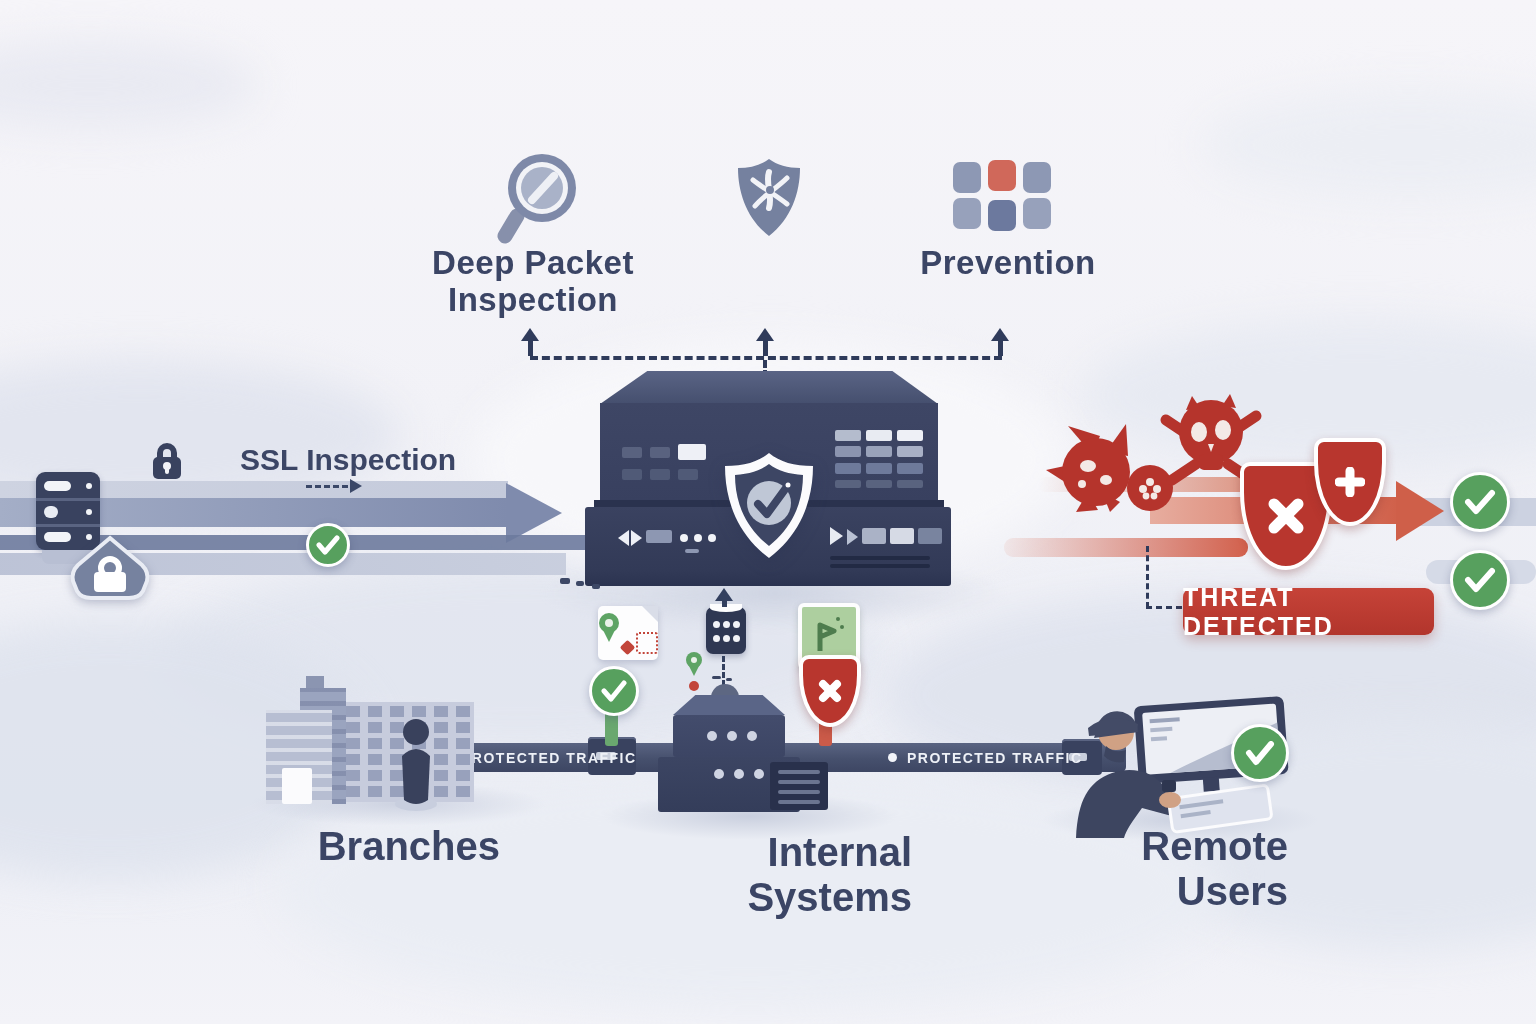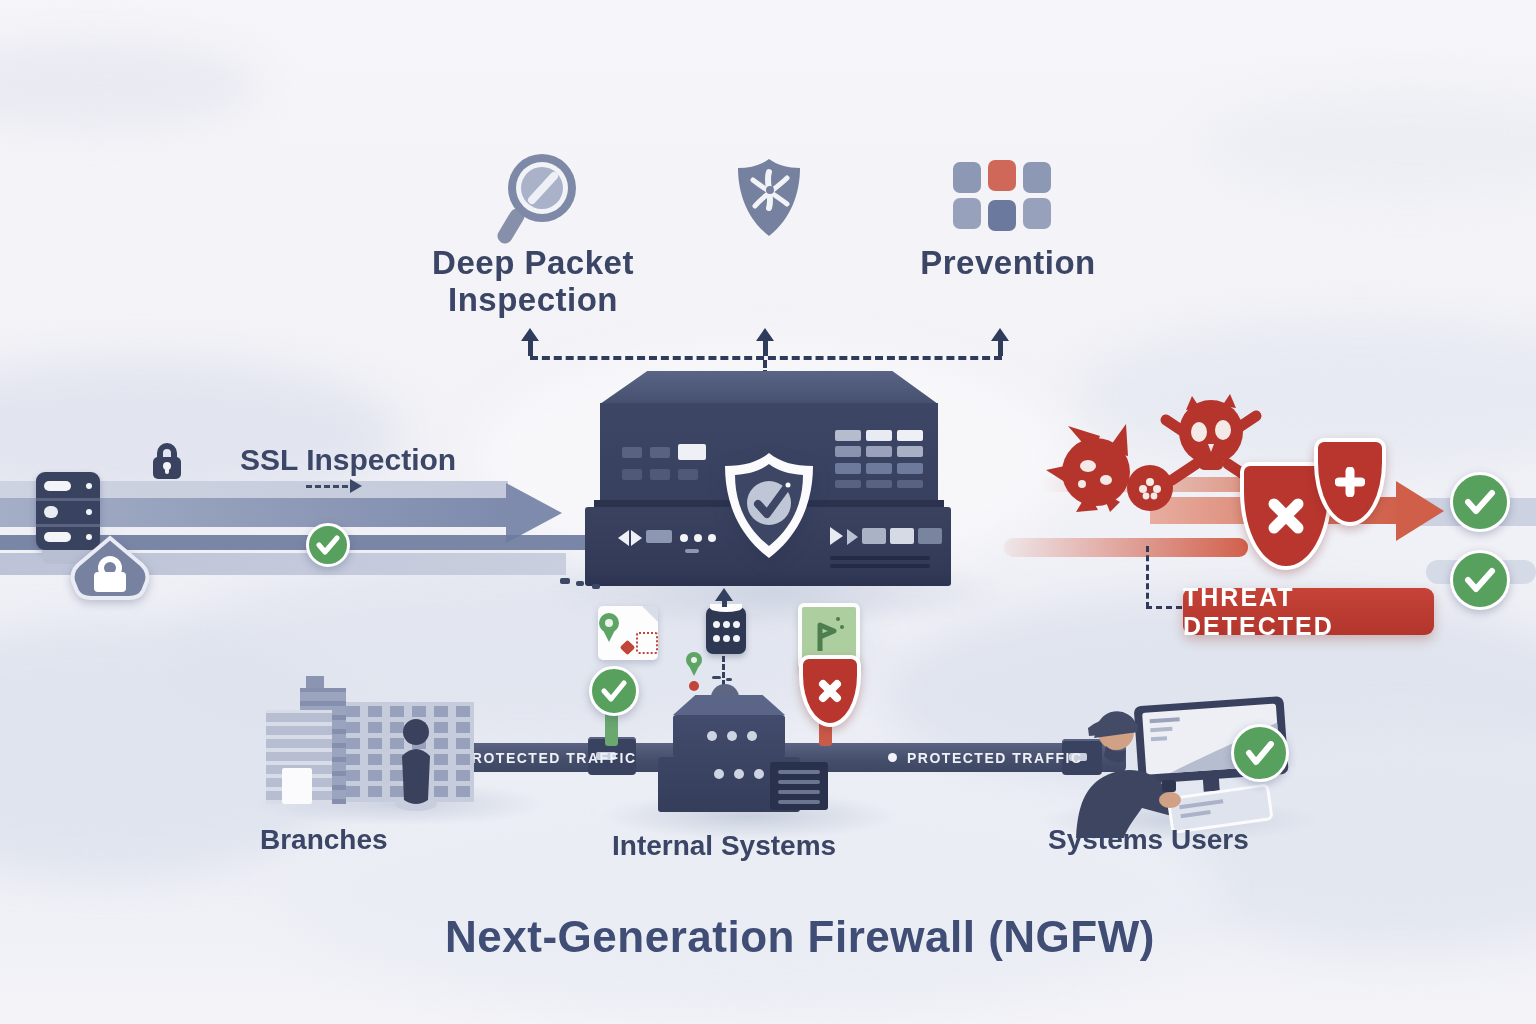--- a/index.html
+++ b/index.html
@@ -4,21 +4,21 @@
 <style>
   html,body{margin:0;padding:0;background:#fff;}
   .stage{position:relative;width:1536px;height:1024px;overflow:hidden;
          background:linear-gradient(180deg,#f6f5f9 0%,#f2f2f7 40%,#eceef5 78%,#f3f3f8 100%);
          font-family:"Liberation Sans",sans-serif;}
   .abs{position:absolute;}
   .wash{position:absolute;border-radius:50%;filter:blur(20px);}
   
   .feature-label{position:absolute;width:260px;text-align:center;font-weight:800;font-size:33px;
                  line-height:37px;color:#3b4565;letter-spacing:.5px;}
-  .node-label{position:absolute;text-align:left;font-weight:800;font-size:28px;color:#3b4565;}
+  .node-label{position:absolute;text-align:right;font-weight:800;font-size:40px;color:#3b4565;}
   .ssl-label{position:absolute;font-weight:800;font-size:30px;color:#3c4666;}
   .title{position:absolute;left:64px;top:912px;width:1472px;text-align:center;
          font-weight:800;font-size:44px;color:#404d75;letter-spacing:.5px;}
   .badge{position:absolute;left:1183px;top:588px;width:251px;height:47px;border-radius:9px;
          background:linear-gradient(180deg,#c64338,#b2352c);display:flex;align-items:center;justify-content:center;
          color:#fff;font-weight:800;font-size:25px;letter-spacing:2px;box-shadow:0 5px 12px rgba(140,40,30,.28);}
   .bar-label{position:absolute;height:29px;display:flex;align-items:center;gap:10px;
              color:#eef1f7;font-weight:700;font-size:14px;letter-spacing:1.5px;text-transform:uppercase;}
   .dot{width:9px;height:9px;border-radius:50%;background:#f2f4f9;}
   
@@ -402,17 +402,16 @@
       <rect x="122" y="121" width="30" height="4" fill="#aab3c7"></rect>
     </g>
     <ellipse cx="112" cy="112" rx="11" ry="8" fill="#d0a184"></ellipse>
     <rect x="104" y="92" width="14" height="12" rx="3" fill="#2e3650"></rect>
   </svg>
   <div class="chk" style="left:1231px;top:724px;width:52px;height:52px;">
     <svg width="30" height="25" viewBox="0 0 30 25">
         <polyline points="4,12 11,21 26,3" fill="none" stroke="#fff" stroke-width="6" stroke-linecap="round" stroke-linejoin="round"></polyline>
       </svg>
   </div>
-  <div class="node-label" style="left:1048px;top:824px;width:240px;">Systems Users</div>
-
-  <div class="title">Next-Generation Firewall (NGFW)</div>
+  <div class="node-label" style="left:1048px;top:824px;width:240px;">Remote Users</div>
+
 
 </div>
 
 </body></html>

